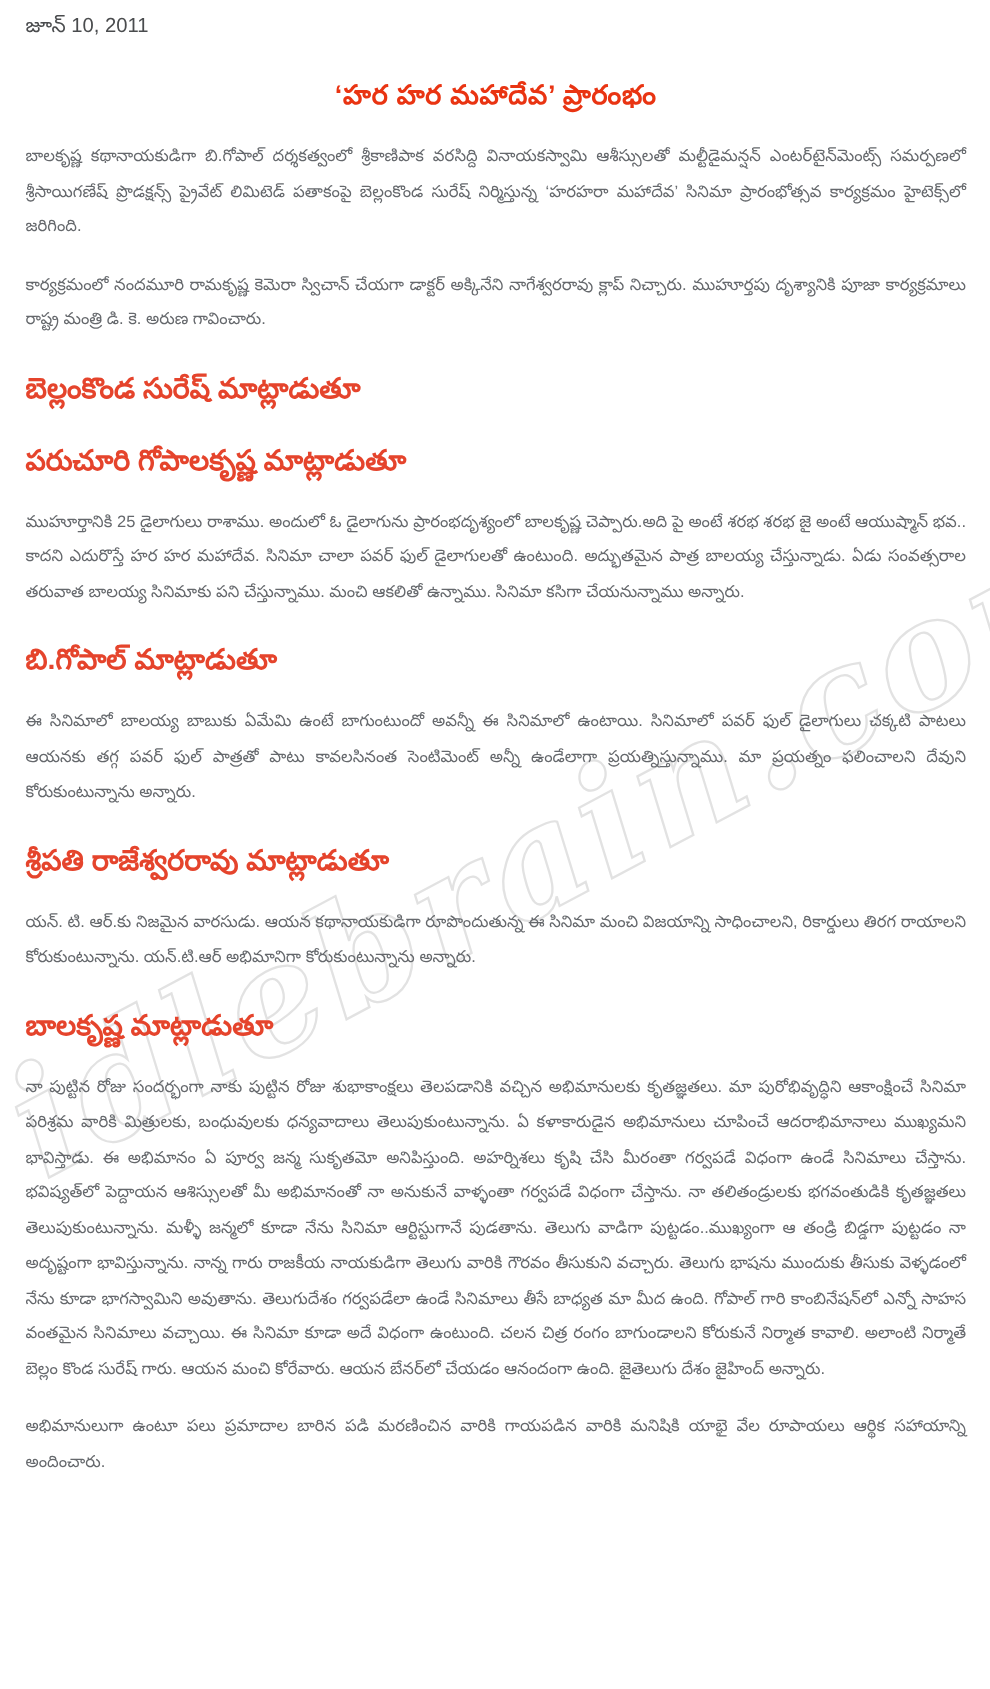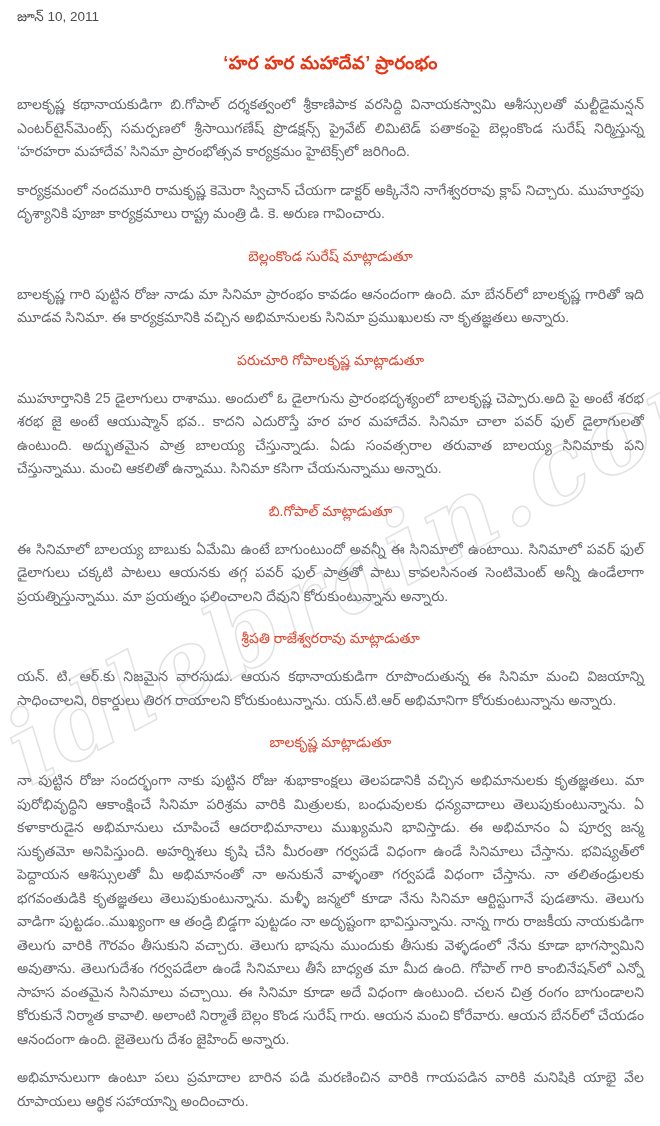--- a/index.html
+++ b/index.html
@@ -41,31 +41,30 @@
   .title {
     text-align: center;
     color: #e93412;
     font-weight: bold;
     font-size: 18px;
     margin: 26px 0 8px 0;
     letter-spacing: 0.5px;
   }
   .para {
     color: #65686c;
-    font-size: 14px;
+    font-size: 11px;
     line-height: 23.5px;
     text-align: justify;
     margin: 15px 0;
   }
   .subhead {
     color: #e5442c;
-    font-size: 14px;
-    font-weight: normal;
+    font-size: 19px;
+    font-weight: bold;
     margin: 22px 0 14px 0;
-    text-align: center;
   }
 </style>
 </head>
 <body>
 
 <div class="page">
 
   <div class="watermark">idlebrain.com</div>
 
   <div class="content">
@@ -73,21 +72,20 @@
     <div class="dateline">
       <div>జూన్ 10,  2011</div>
     </div>
 
     <div class="title">‘హర హర మహాదేవ’ ప్రారంభం</div>
 
     <p class="para">బాలకృష్ణ కథానాయకుడిగా బి.గోపాల్ దర్శకత్వంలో శ్రీకాణిపాక వరసిద్ది వినాయకస్వామి ఆశీస్సులతో మల్టీడైమన్షన్ ఎంటర్‌టైన్‌మెంట్స్ సమర్పణలో శ్రీసాయిగణేష్ ప్రొడక్షన్స్ ప్రైవేట్ లిమిటెడ్ పతాకంపై బెల్లంకొండ సురేష్ నిర్మిస్తున్న ‘హరహరా మహాదేవ’ సినిమా ప్రారంభోత్సవ కార్యక్రమం హైటెక్స్‌లో జరిగింది.</p>
     <p class="para">కార్యక్రమంలో నందమూరి రామకృష్ణ కెమెరా స్విచాన్ చేయగా డాక్టర్ అక్కినేని నాగేశ్వరరావు క్లాప్ నిచ్చారు. ముహూర్తపు దృశ్యానికి పూజా కార్యక్రమాలు రాష్ట్ర మంత్రి డి. కె. అరుణ గావించారు.</p>
 
     <h3 class="subhead">బెల్లంకొండ సురేష్ మాట్లాడుతూ</h3>
-    <p class="para">బాలకృష్ణ గారి పుట్టిన రోజు నాడు మా సినిమా ప్రారంభం కావడం ఆనందంగా ఉంది. మా బేనర్‌లో బాలకృష్ణ గారితో ఇది మూడవ సినిమా.  ఈ కార్యక్రమానికి వచ్చిన అభిమానులకు సినిమా ప్రముఖులకు నా కృతజ్ఞతలు అన్నారు.</p>
 
     <h3 class="subhead">పరుచూరి గోపాలకృష్ణ మాట్లాడుతూ</h3>
     <p class="para">ముహూర్తానికి 25 డైలాగులు రాశాము. అందులో ఓ డైలాగును ప్రారంభదృశ్యంలో బాలకృష్ణ చెప్పారు.అది పై అంటే శరభ శరభ జై అంటే ఆయుష్మాన్ భవ.. కాదని ఎదురొస్తే హర హర మహాదేవ. సినిమా చాలా పవర్ ఫుల్ డైలాగులతో ఉంటుంది. అద్భుతమైన పాత్ర బాలయ్య చేస్తున్నాడు. ఏడు సంవత్సరాల తరువాత బాలయ్య సినిమాకు పని చేస్తున్నాము. మంచి ఆకలితో ఉన్నాము. సినిమా కసిగా చేయనున్నాము అన్నారు.</p>
 
     <h3 class="subhead">బి.గోపాల్ మాట్లాడుతూ</h3>
     <p class="para">ఈ సినిమాలో బాలయ్య బాబుకు ఏమేమి ఉంటే బాగుంటుందో అవన్నీ ఈ సినిమాలో ఉంటాయి. సినిమాలో పవర్ ఫుల్ డైలాగులు చక్కటి పాటలు ఆయనకు తగ్గ పవర్ ఫుల్ పాత్రతో పాటు కావలసినంత సెంటిమెంట్ అన్నీ ఉండేలాగా ప్రయత్నిస్తున్నాము. మా ప్రయత్నం ఫలించాలని దేవుని కోరుకుంటున్నాను అన్నారు.</p>
 
     <h3 class="subhead">శ్రీపతి రాజేశ్వరరావు మాట్లాడుతూ</h3>
     <p class="para">యన్. టి. ఆర్.కు నిజమైన వారసుడు. ఆయన కథానాయకుడిగా రూపొందుతున్న ఈ సినిమా మంచి విజయాన్ని సాధించాలని, రికార్డులు తిరగ రాయాలని కోరుకుంటున్నాను. యన్.టి.ఆర్ అభిమానిగా కోరుకుంటున్నాను అన్నారు.</p>
 

